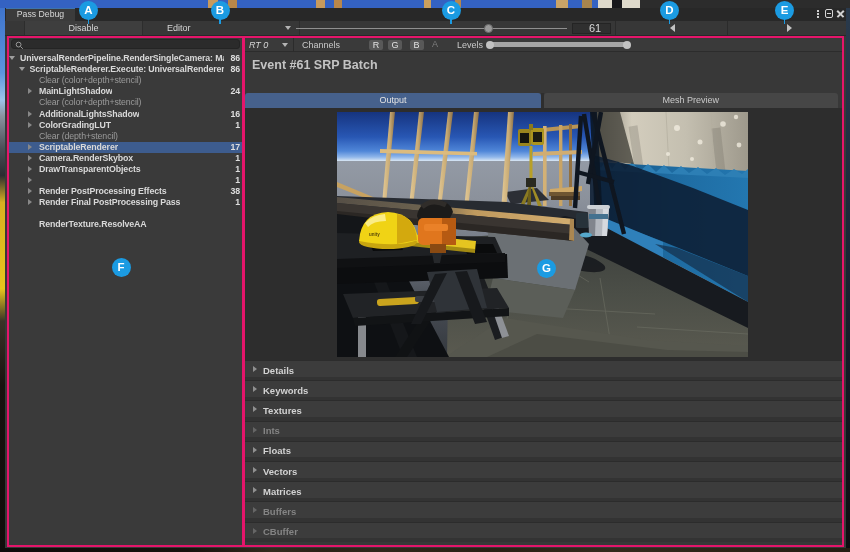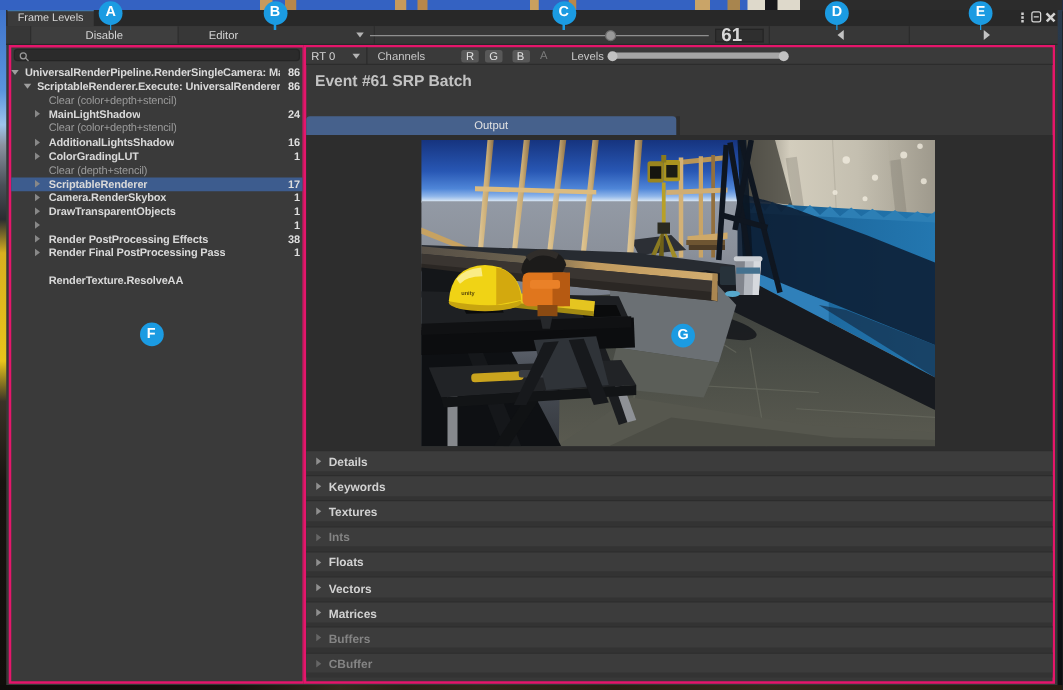--- a/index.html
+++ b/index.html
@@ -28,21 +28,21 @@
   .tbtext { font-size:9px; color:#d6d6d6; line-height:14px; }
   #btn-disable { left:19px; top:0; width:119px; height:13.5px; background:#3e3e3e;
     border-right:1px solid #2d2d2d; border-left:1px solid #2d2d2d; text-align:center; }
   #dd-editor { left:150px; top:0; width:145px; height:13.5px; border-right:1px solid #2d2d2d; }
   #dd-editor span { position:absolute; left:12px; }
   .ddarrow { width:0; height:0; border-left:3.5px solid transparent; border-right:3.5px solid transparent;
     border-top:4px solid #b4b4b4; }
   #slider-line { left:291px; top:7px; width:271px; height:1px; background:#8f8f8f; }
   #slider-knob { left:479px; top:3px; width:9px; height:9px; border-radius:50%; background:#999999; border:1px solid #6b6b6b; }
   #num61 { left:567px; top:1.5px; width:39px; height:11px; background:#2f2f2f;
-    border:1px solid #242424; color:#d8d8d8; font-size:15px; line-height:9px; padding-left:4px;font-weight:bold; }
+    border:1px solid #242424; color:#d8d8d8; font-size:11px; line-height:9px; padding-left:16px; }
   .tbsep { top:0; width:1px; height:13.5px; background:#2b2b2b; }
   .arrow-l { width:0; height:0; border-top:4px solid transparent; border-bottom:4px solid transparent;
     border-right:5px solid #c2c2c2; }
   .arrow-r { width:0; height:0; border-top:4px solid transparent; border-bottom:4px solid transparent;
     border-left:5px solid #c2c2c2; }
 
   
   #lpanel { left:2px; top:28px; width:237px; height:510.5px; border:2px solid #e5156b; background:#3a3a3a; }
   #rpanel { left:238px; top:28px; width:601px; height:510.5px; border:2px solid #e5156b; background:#383838; }
 
@@ -101,21 +101,21 @@
     <div class="abs" style="left: 598px; top: 0px; width: 42px; height: 9px; background: rgb(222, 217, 203);"></div>
     <div class="abs" style="left: 612px; top: 0px; width: 10px; height: 9px; background: rgb(23, 23, 27);"></div>
     <div class="abs" style="left: 640px; top: 0px; width: 210px; height: 9px; background: rgb(44, 44, 44);"></div>
   </div>
   <div id="bg-bottom" class="abs"></div>
   <div id="bg-left" class="abs"></div>
   <div id="bg-right" class="abs"></div>
 
   <div id="win" class="abs">
     <div id="tabbar" class="abs">
-      <div id="tab" class="abs">Frame Levels</div>
+      <div id="tab" class="abs">Pass Debug</div>
       <div class="abs" style="left:811.5px;top:1.5px;width:2px;height:2px;background:#cfcfcf;"></div>
       <div class="abs" style="left:811.5px;top:4.6px;width:2px;height:2px;background:#cfcfcf;"></div>
       <div class="abs" style="left:811.5px;top:7.7px;width:2px;height:2px;background:#cfcfcf;"></div>
       <div class="abs" style="left:819.5px;top:1.2px;width:8.5px;height:8.5px;border:1.6px solid #d6d6d6;border-radius:2px;"></div>
       <div class="abs" style="left:822px;top:4.6px;width:3.5px;height:1.8px;background:#d6d6d6;"></div>
       <div class="abs" style="left:831px;top:4.7px;width:9px;height:1.7px;background:#d2d2d2;transform:rotate(45deg);"></div>
       <div class="abs" style="left:831px;top:4.7px;width:9px;height:1.7px;background:#d2d2d2;transform:rotate(-45deg);"></div>
     </div>
     <div id="toolbar" class="abs">
       <div id="btn-disable" class="abs tbtext">Disable</div>
@@ -204,37 +204,38 @@
         <div class="row" style="top: 144.3px;">
           <div class="tri-r" style="left:19px"></div>
           <span class="ev" style="position:absolute;left:30px;white-space:nowrap;overflow:hidden;max-width:185px;">Render Final PostProcessing Pass</span>
           <span class="cnt">1</span>
         </div>
       </div>
     </div>
 
     <div id="rpanel" class="abs">
       <div id="rtbar" class="abs">
-        <span class="abs tbtext" style="left:4px;">RT 0</span>
+        <span class="abs tbtext" style="left:4px;font-style:italic;">RT 0</span>
         <div class="ddarrow abs" style="left:37px;top:5px;"></div>
         <div class="tbsep abs" style="left:48px;height:13.5px;"></div>
         <span class="abs tbtext" style="left:57px;color:#c9c9c9;">Channels</span>
         <span class="chandis" style="left:105px;margin-left:19px;">All</span>
         <div class="chanbtn" style="left:124px;">R</div>
         <div class="chanbtn" style="left:143px;">G</div>
         <div class="chanbtn" style="left:164.5px;">B</div>
         <span class="chandis" style="left:187px;">A</span>
         <span class="abs tbtext" style="left:212px;color:#c9c9c9;">Levels</span>
         <div class="abs" style="left:243px;top:4px;width:140px;height:5px;background:#a6a6a6;border-radius:3px;"></div>
         <div class="abs" style="left:241px;top:2.5px;width:8px;height:8px;border-radius:50%;background:#c2c2c2;"></div>
         <div class="abs" style="left:378px;top:2.5px;width:8px;height:8px;border-radius:50%;background:#c2c2c2;"></div>
       </div>
       <div id="evtitle" class="abs">Event #61 SRP Batch</div>
       <div class="abs" style="left:296px;top:55px;width:2.5px;height:14.5px;background:#2e2e2e;"></div>
       <div id="tab-output" class="abs">Output</div>
+      <div id="tab-mesh" class="abs">Mesh Preview</div>
       <div id="preview" class="abs">
         <svg id="scene" viewBox="0 0 411 245" preserveAspectRatio="none">
           <defs>
             <linearGradient id="sky" x1="0" y1="0" x2="0" y2="1">
               <stop offset="0" stop-color="#16347f"></stop>
               <stop offset="0.5" stop-color="#2857b4"></stop>
               <stop offset="0.78" stop-color="#4f86d8"></stop>
               <stop offset="0.9" stop-color="#8fb6ea"></stop>
               <stop offset="0.97" stop-color="#cfe0f2"></stop>
               <stop offset="1" stop-color="#d9e7f4"></stop>

